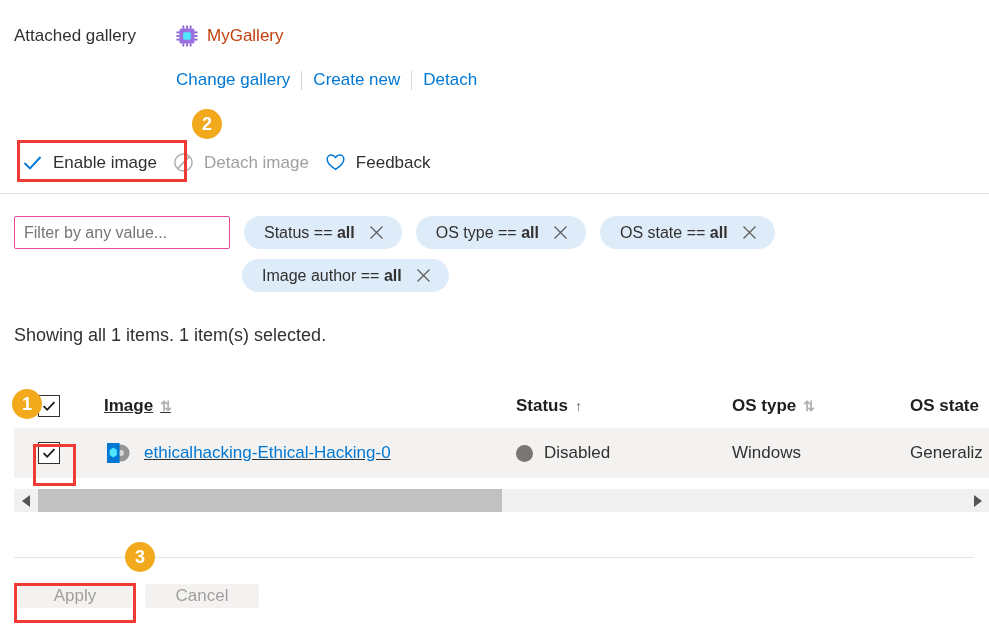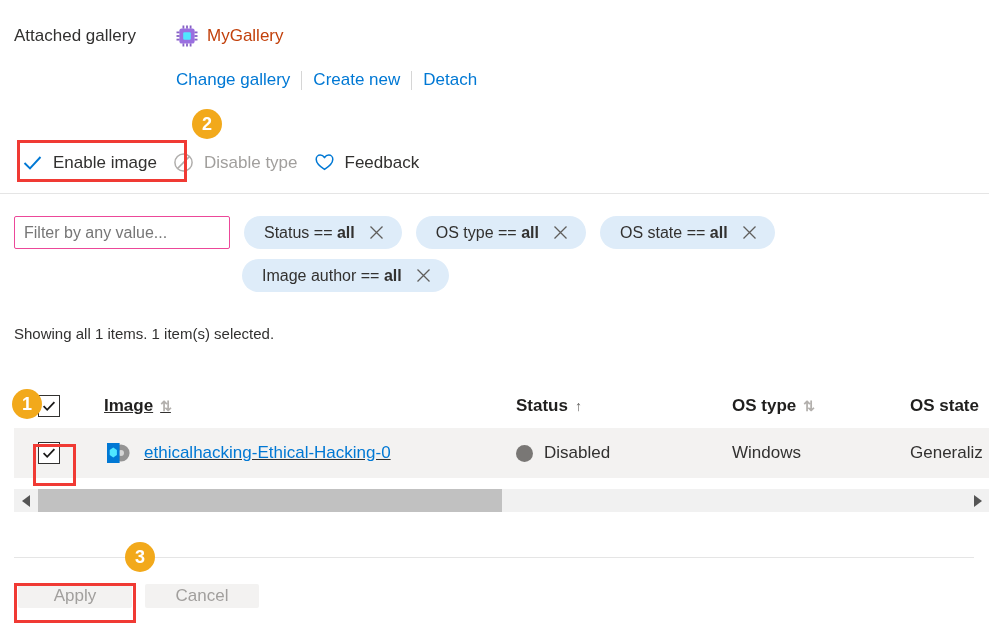--- a/index.html
+++ b/index.html
@@ -162,21 +162,21 @@
     display: flex;
     padding-left: 228px;
     box-sizing: border-box;
   }
 
   
   .showing {
     position: absolute;
     left: 14px;
     top: 325px;
-    font-size: 15px;
+    font-size: 18px;
     color: #323130;
   }
 
   
   .grid {
     position: absolute;
     left: 14px;
     top: 383px;
     width: 975px;
   }
@@ -418,21 +418,21 @@
     <span class="cmd-label">Enable image</span>
   </div>
 
   <div class="cmd disabled">
     <span class="cmd-ico">
       <svg width="21" height="21" viewBox="0 0 21 21">
         <circle cx="10.5" cy="10.5" r="8.6" fill="none" stroke="#b0aeac" stroke-width="1.5"></circle>
         <line x1="4.4" y1="16.6" x2="16.6" y2="4.4" stroke="#b0aeac" stroke-width="1.5"></line>
       </svg>
     </span>
-    <span class="cmd-label">Disable type</span>
+    <span class="cmd-label">Detach image</span>
   </div>
 
   <div class="cmd">
     <span class="cmd-ico">
       <svg width="21" height="21" viewBox="0 0 21 21">
         <path d="M10.5 17.4 C10.5 17.4 2.2 12.2 2.2 7.3 C2.2 4.6 4.2 3.1 6.2 3.1 C8.0 3.1 9.6 4.2 10.5 5.7 C11.4 4.2 13.0 3.1 14.8 3.1 C16.8 3.1 18.8 4.6 18.8 7.3 C18.8 12.2 10.5 17.4 10.5 17.4 Z" fill="none" stroke="#0078d4" stroke-width="1.5" stroke-linejoin="round"></path>
       </svg>
     </span>
     <span class="cmd-label">Feedback</span>
   </div>

